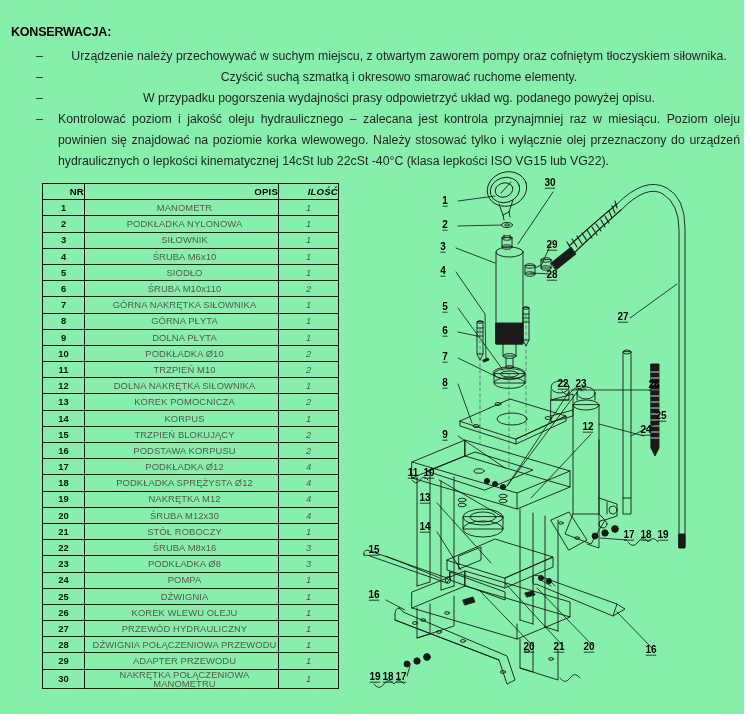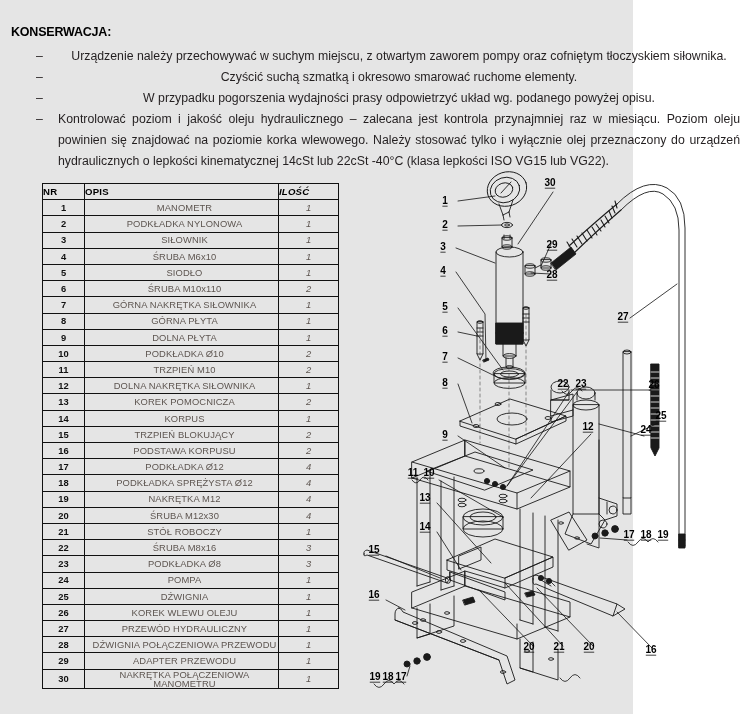--- a/index.html
+++ b/index.html
@@ -5,22 +5,22 @@
   * { box-sizing: border-box; }
   html, body {
     margin: 0; padding: 0;
     width: 750px; height: 714px;
     background: #ffffff;
     font-family: "Liberation Sans", sans-serif;
     overflow: hidden;
   }
   #page {
     position: relative;
-    width: 633px; height: 714px;
-    background: #e5e5e5;
+    width: 744px; height: 714px;
+    background: #86efac;
     padding-left: 40px;
   }
 
   
   #maint {
     position: absolute;
     left: 0; top: 0;
     width: 750px;
   }
   #maint-heading {
@@ -69,21 +69,21 @@
     height: 16.2px;
     padding: 0 0 0 0;
     font-size: 9.4px;
     vertical-align: middle;
     line-height: 1;
   }
   table#parts-table th {
     font-weight: bold;
     font-size: 9.6px;
     color: #000000;
-    text-align: left;
+    text-align: right;
     letter-spacing: 0.2px;
   }
   .col-nr   { width: 42px;  text-align: center; font-weight: bold; color: #111111; font-size: 9.8px; }
   .col-opis { width: 194px; text-align: center; color: #5d5550; padding-left: 6px !important; letter-spacing: 0.1px; }
   .col-ilosc{ width: 60px;  text-align: center; color: #5d5550; font-style: italic; }
 
   
   #drawing {
     position: absolute;
     left: 355px; top: 168px;
@@ -124,21 +124,21 @@
       <span class="bullet-dash">–</span>
       <span class="bullet-text">Kontrolować poziom i jakość oleju hydraulicznego – zalecana jest kontrola przynajmniej raz w miesiącu. Poziom oleju powinien się znajdować na poziomie korka wlewowego. Należy stosować tylko i wyłącznie olej przeznaczony do urządzeń hydraulicznych o lepkości kinematycznej 14cSt lub 22cSt -40°C (klasa lepkości ISO VG15 lub VG22).</span>
     </div>
   </section>
 
   <div id="parts-table-wrap">
     <table id="parts-table">
       <thead>
         <tr>
           <th class="col-nr">NR</th>
-          <th class="col-opis" style="text-align:left;padding-left:0 !important;">OPIS</th>
+          <th class="col-opis" style="text-align:right;padding-left:0 !important;">OPIS</th>
           <th class="col-ilosc">ILOŚĆ</th>
         </tr>
       </thead>
       <tbody id="parts-tbody">
           <tr>
             <td class="col-nr">1</td>
             <td class="col-opis">MANOMETR</td>
             <td class="col-ilosc">1</td>
           </tr>
           <tr>

